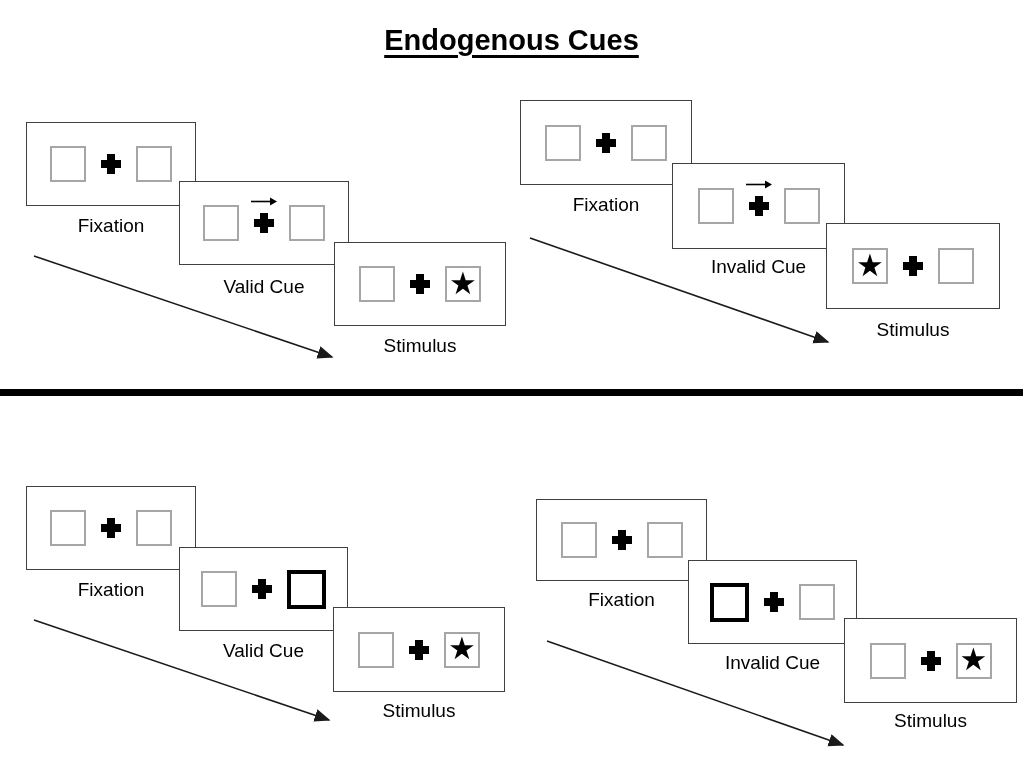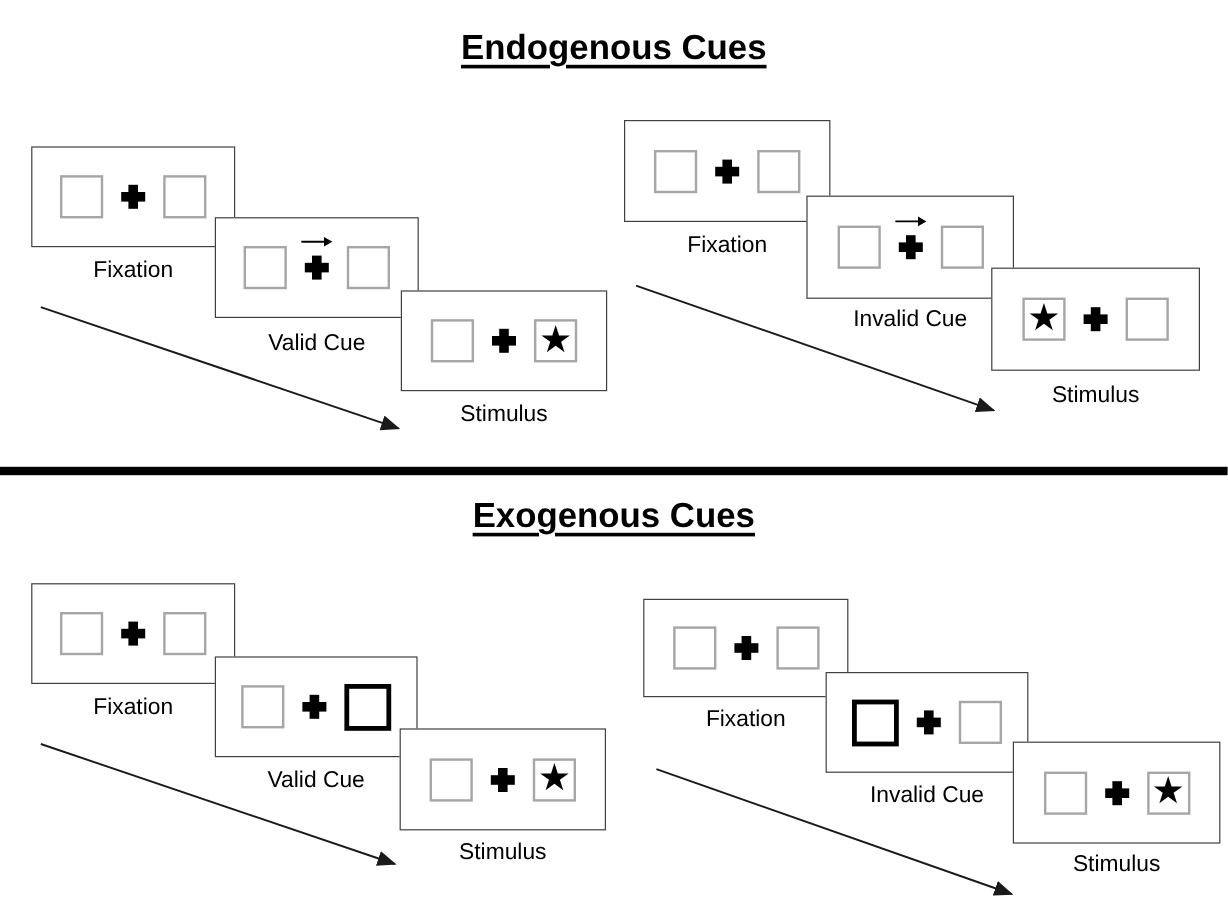--- a/index.html
+++ b/index.html
@@ -167,21 +167,20 @@
     <div class="plus">
         <span class="ph"></span>
         <span class="pv"></span>
       </div>
     <div class="sq"></div>
   </div>
   <div class="plabel" style="left:826px; top:319px; width:174px;">Stimulus</div>
 
   <div class="divider"></div>
 
-  <div id="title-exogenous" class="section-title">Exogenous Cues</div>
 
   <svg class="time-arrow" style="left:30px; top:614px;" width="309" height="114">
     <defs>
         <marker id="ah3" markerWidth="11" markerHeight="9" refX="9" refY="4" orient="auto">
       <path d="M0,0 L10,4 L0,8 z" fill="#1a1a1a"></path>
         </marker>
       </defs>
     <line x1="4" y1="6" x2="299" y2="106" stroke="#1a1a1a" stroke-width="1.6" marker-end="url(#ah3)"></line>
   </svg>
 

